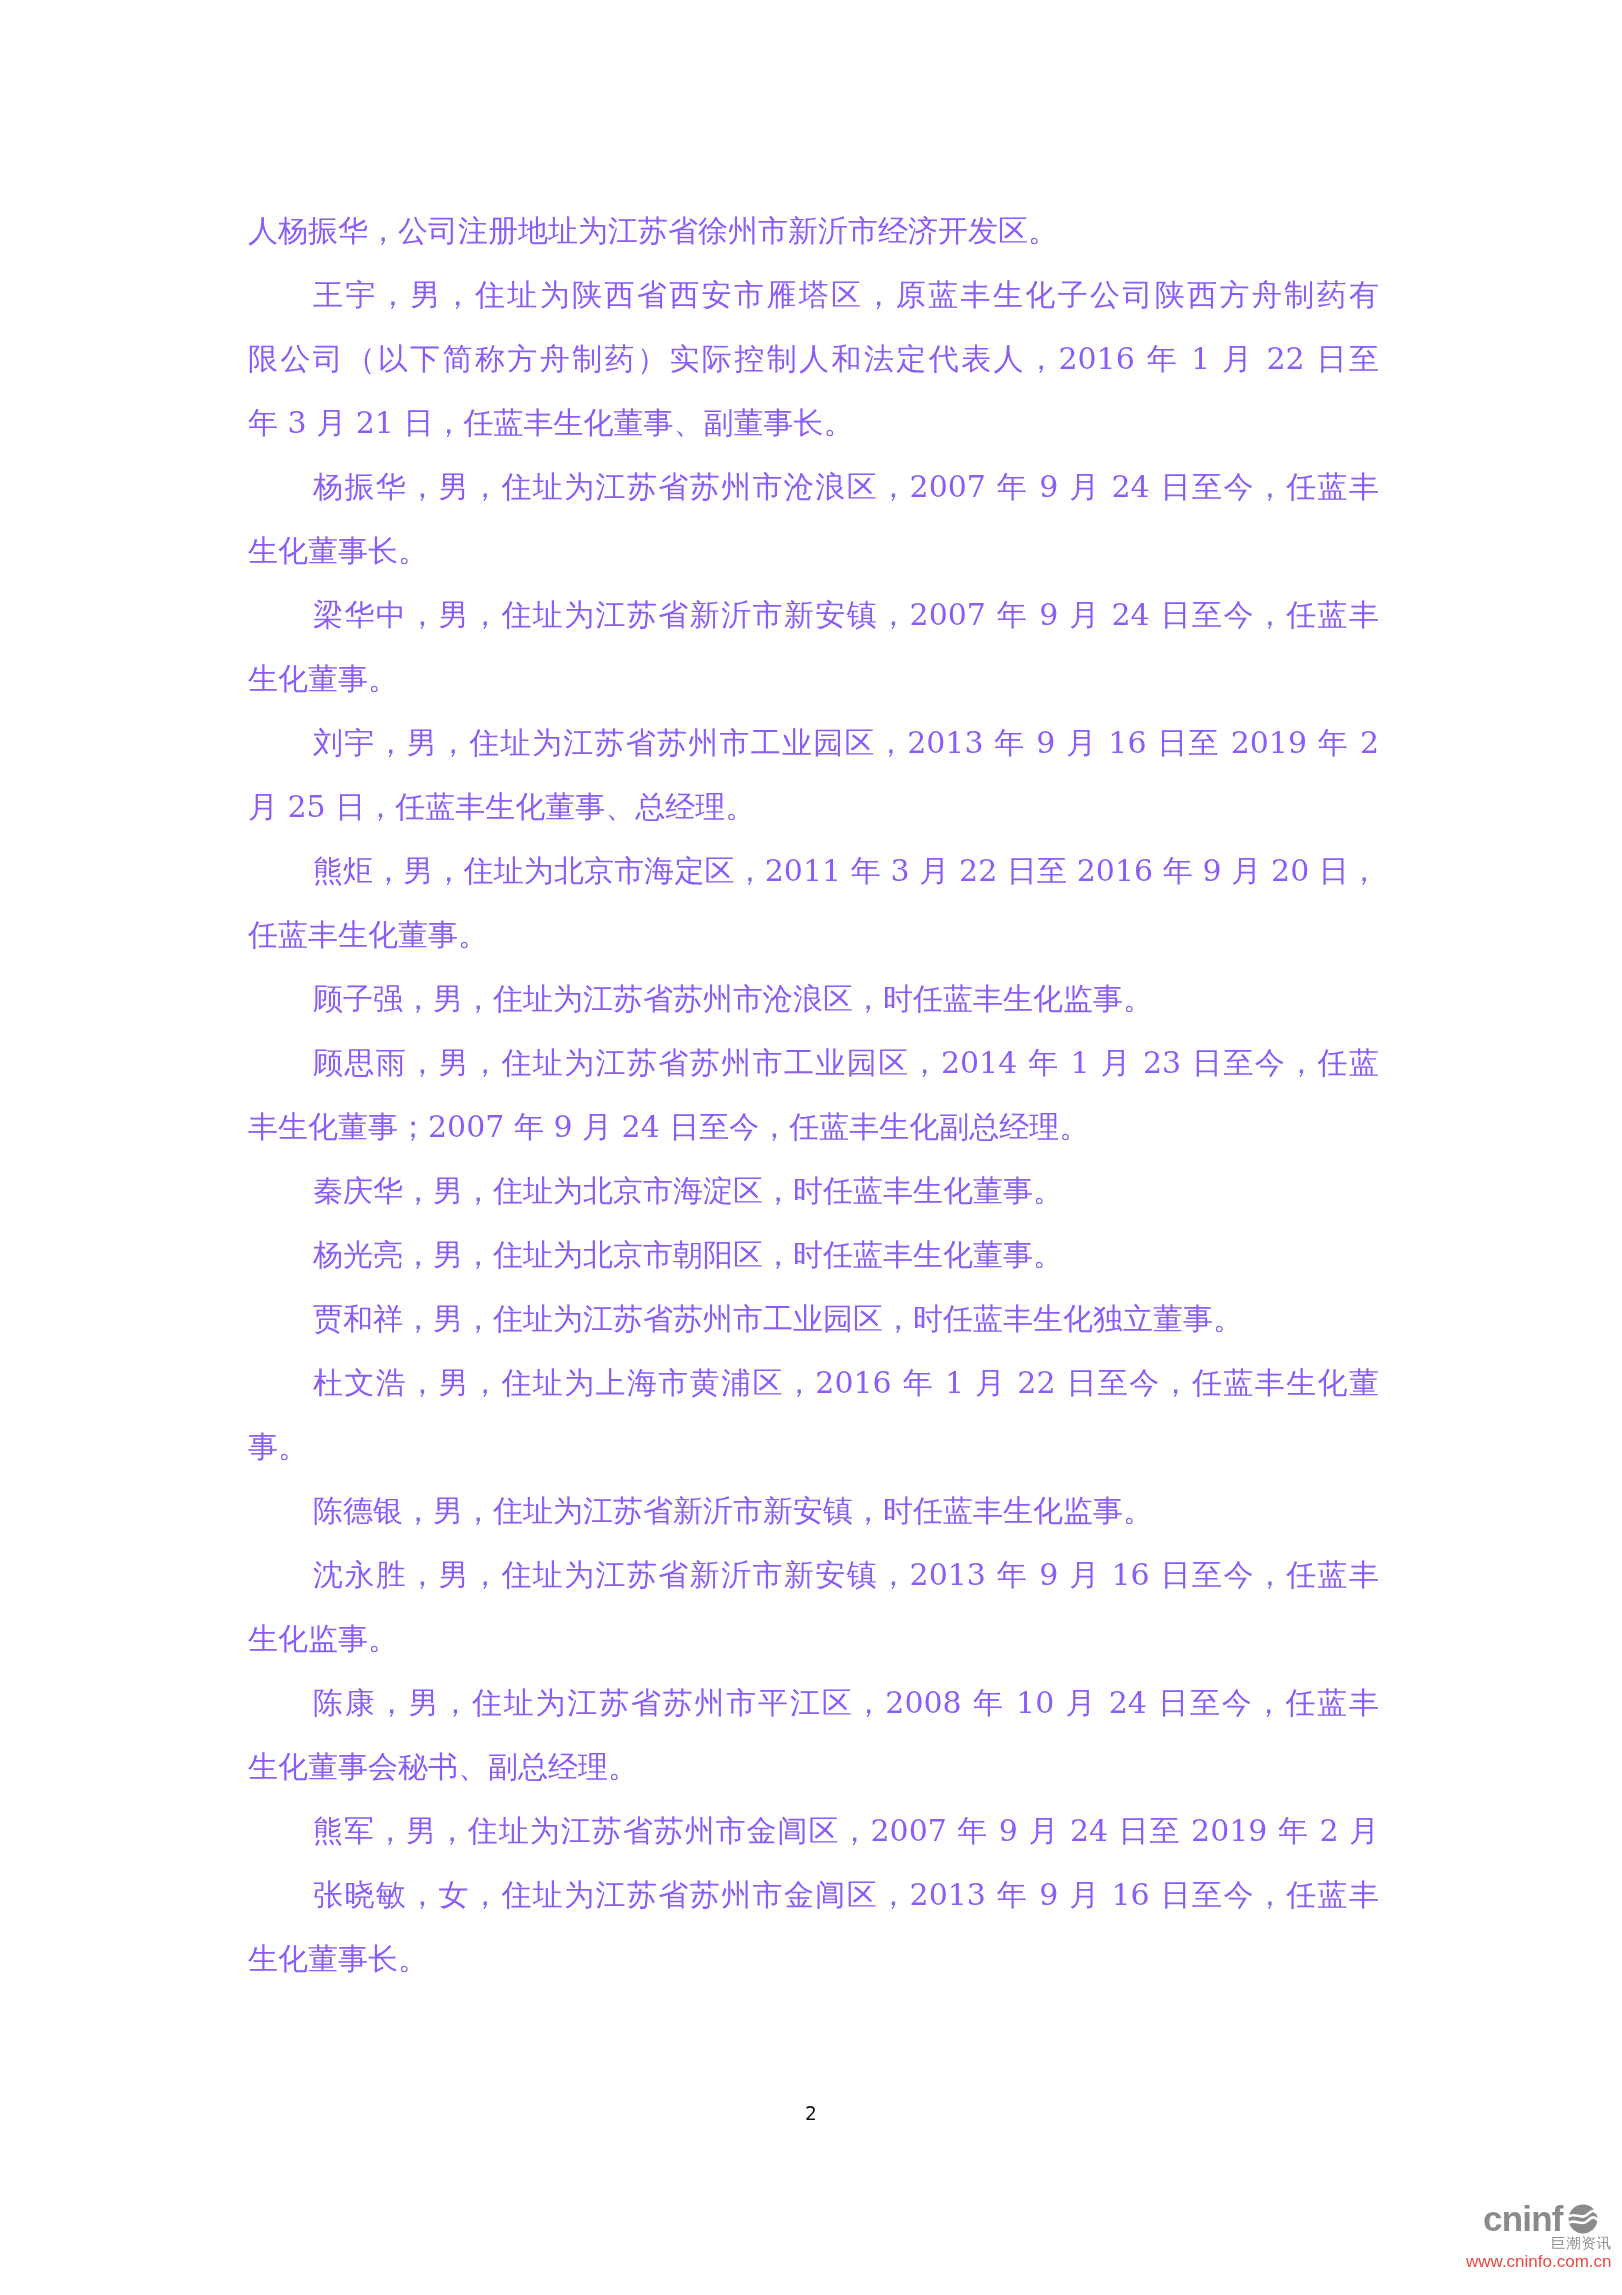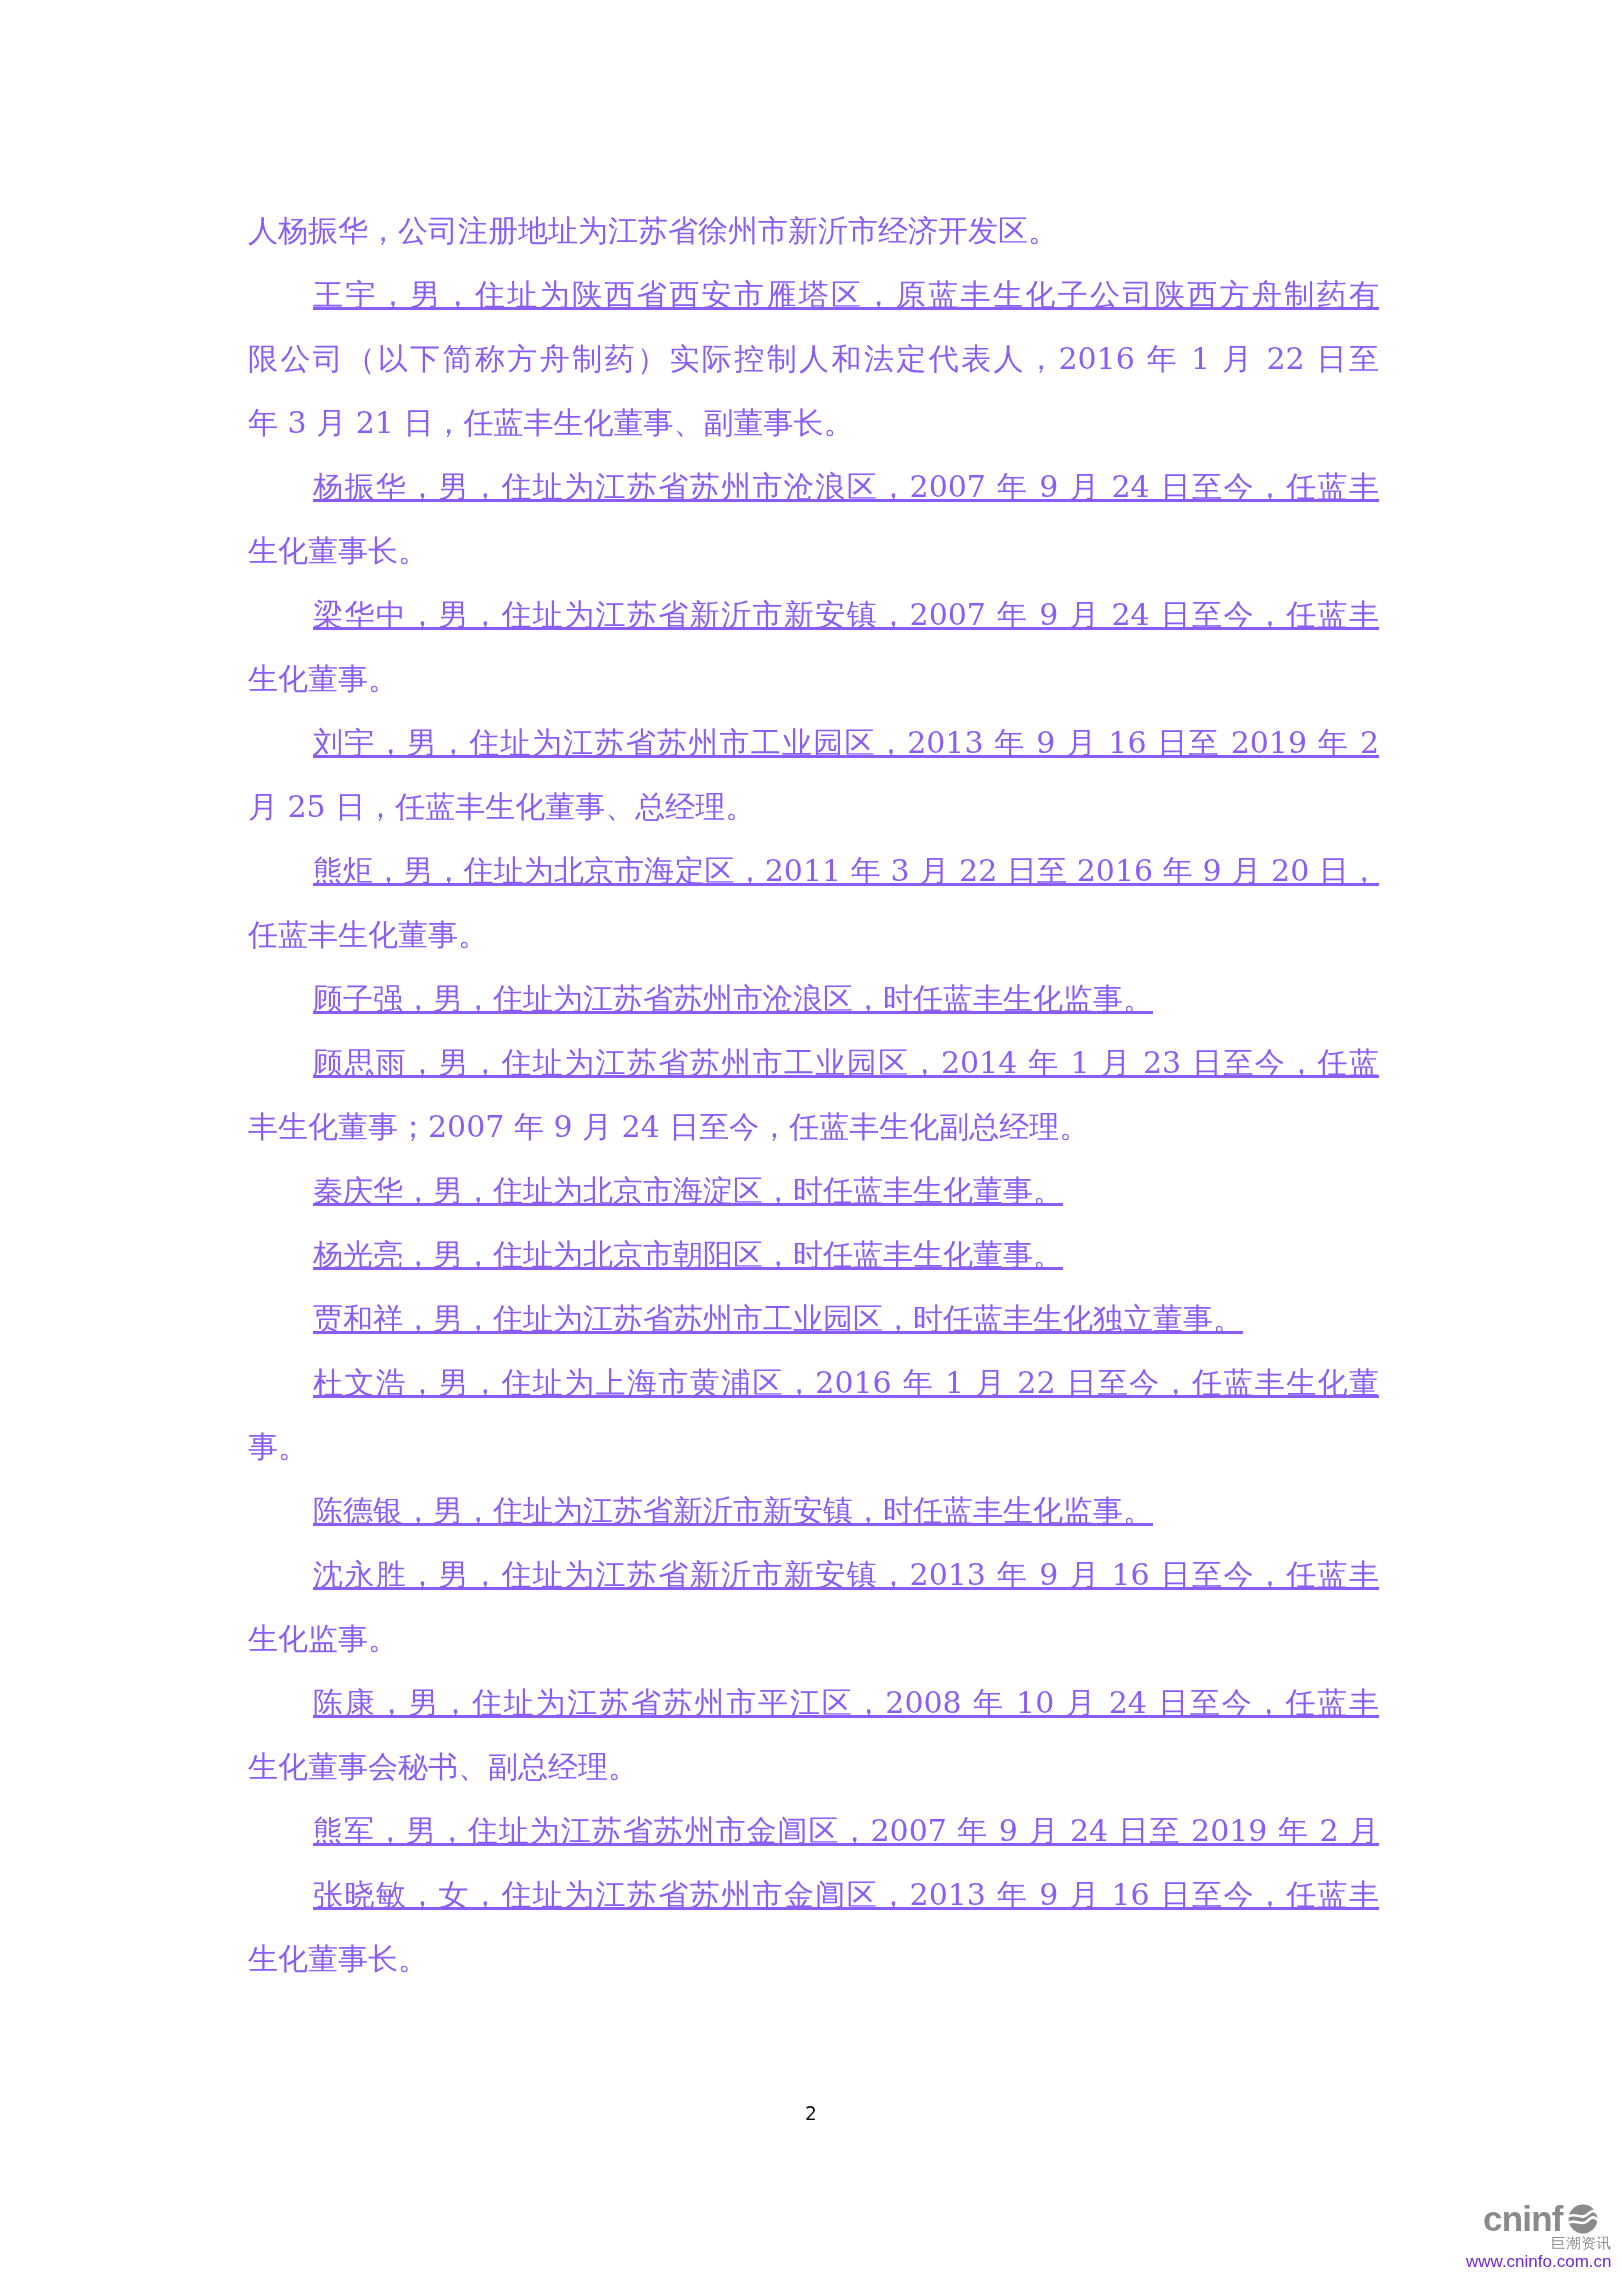--- a/index.html
+++ b/index.html
@@ -11,42 +11,42 @@
     font-size: 30px; color: #8b5cf6;
   }
   .line {
     height: 64px; line-height: 64px; white-space: nowrap;
     overflow: visible; display: block;
   }
   .line.full {
     text-align: justify; text-align-last: justify; white-space: normal;
     height: 64px; overflow: hidden;
   }
-  .line.indent { padding-left: 65px; text-decoration: underline; }
+  .line.indent { padding-left: 65px; }
   .page-number {
     position: absolute; left: 794px; top: 2103px; width: 34px; text-align: center;
     font-family: "DejaVu Sans", sans-serif; font-size: 18.6px; color: #111;
   }
   .watermark {
     position: absolute; left: 1454px; top: 2196px; width: 165px; height: 85px;
     color: #8e8e8e;
   }
   .wm-brand {
     position: absolute; left: 29px; top: 3.4px;
     font-family: "Liberation Sans", sans-serif; font-weight: bold; font-size: 35px;
     letter-spacing: -0.8px; color: #8a8a8a;
   }
   .wm-icon { position: absolute; left: 113px; top: 6.8px; width: 32px; height: 32px; }
   .wm-cn {
     position: absolute; left: 49px; top: 38px;
     font-family: "DejaVu Sans", sans-serif; font-size: 14.4px; color: #8e8e8e; letter-spacing: 0.8px; margin-left: 48px;
   }
   .wm-url {
     position: absolute; left: 12px; top: 56px;
-    font-family: "Liberation Sans", sans-serif; font-size: 17px; color: #6d28d9;
+    font-family: "Liberation Sans", sans-serif; font-size: 17px; color: #ef4444;
   }
 </style>
 </head>
 <body>
 
 <div class="page">
   <div class="body-text">
     <div class="line">人杨振华，公司注册地址为江苏省徐州市新沂市经济开发区。</div>
     <div class="line indent full">王宇，男，住址为陕西省西安市雁塔区，原蓝丰生化子公司陕西方舟制药有</div>
     <div class="line full">限公司（以下简称方舟制药）实际控制人和法定代表人，2016 年 1 月 22 日至 2017</div>

